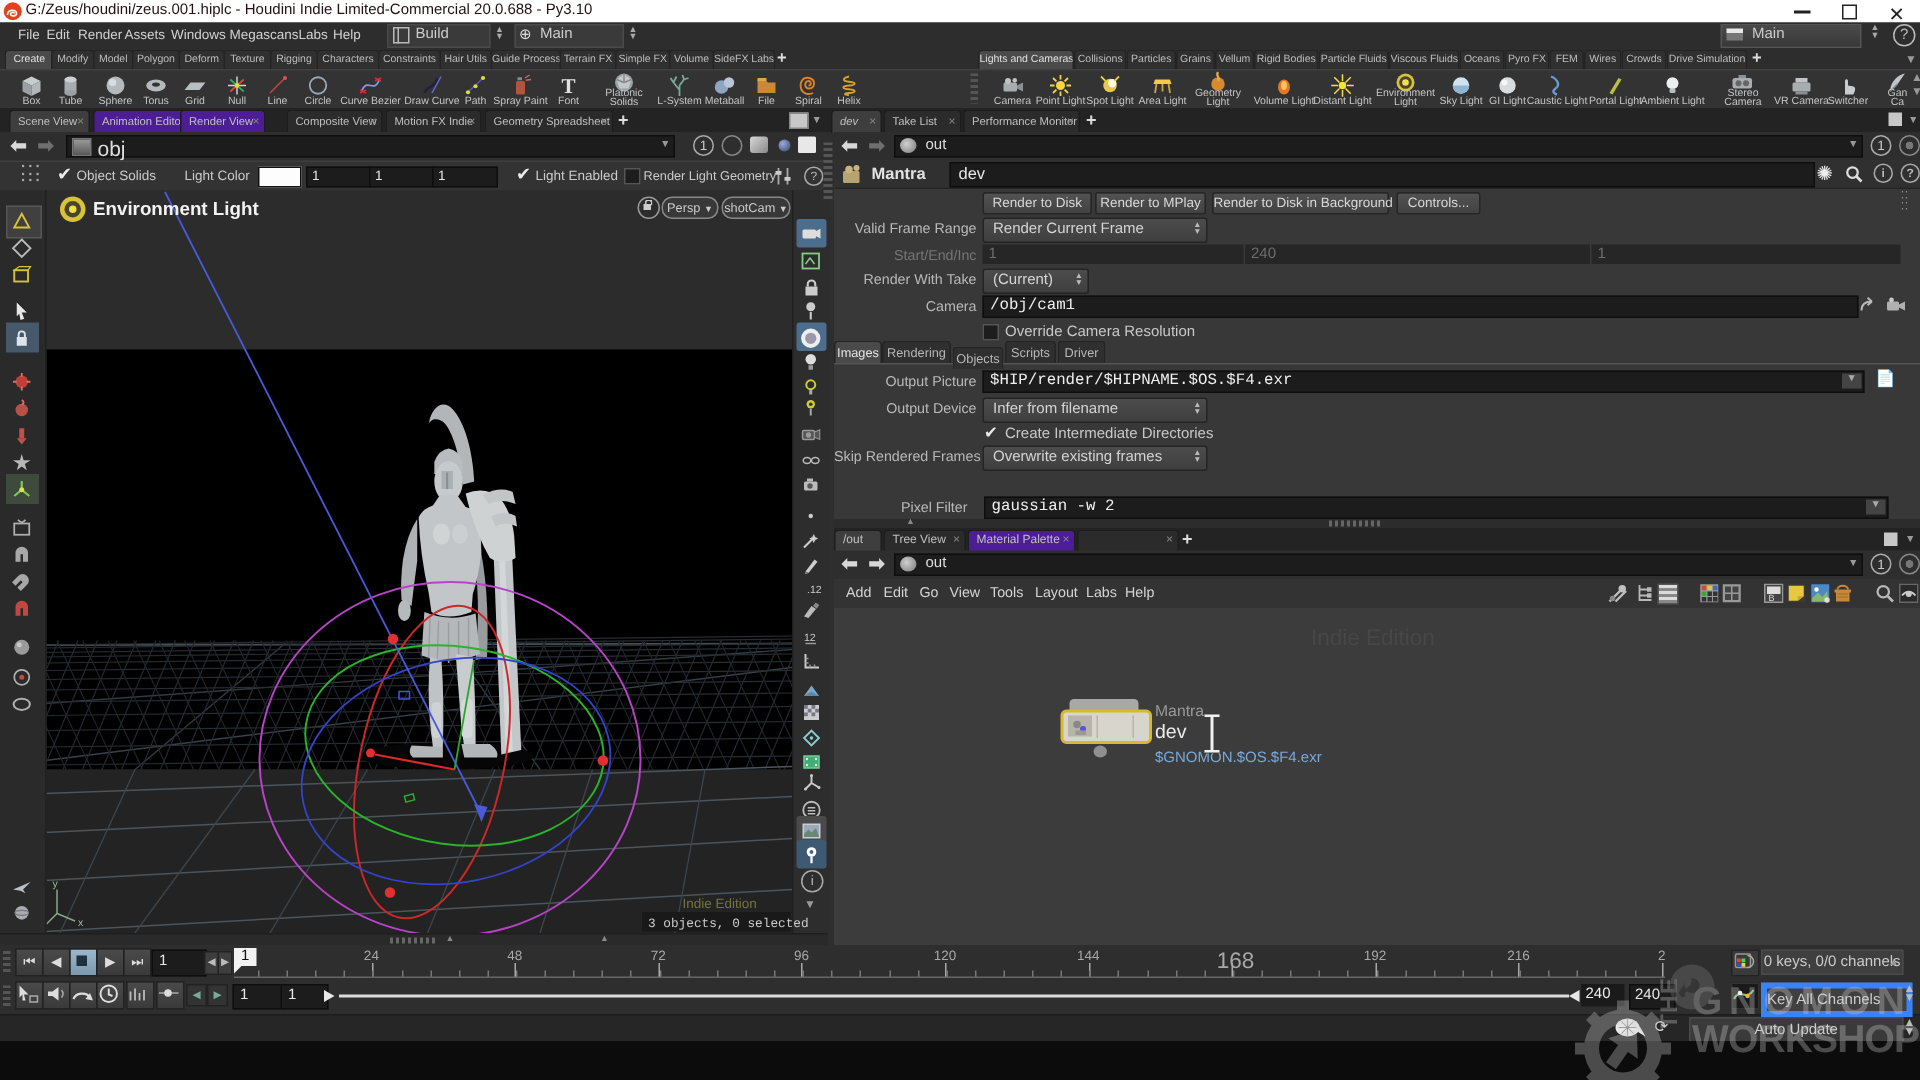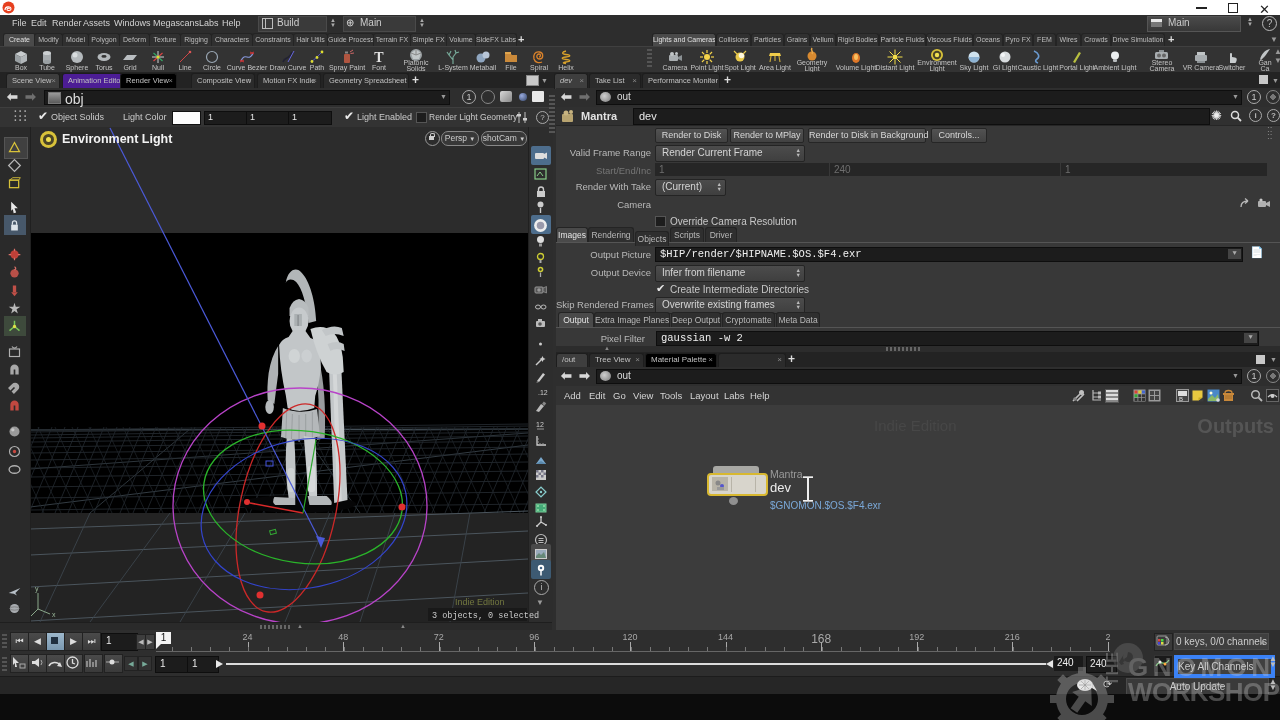--- a/index.html
+++ b/index.html
@@ -12,20 +12,21 @@
 .tabact{background:#4a4a4a;color:#e0e0e0;}
 .lbl{color:#b9b9b9;font-size:9.5px;text-align:right;position:absolute;white-space:nowrap;}
 </style></head>
 <body>
 
 <div class="abs" style="left:0;top:0;width:1280px;height:15px;background:#ffffff;">
   <svg class="abs" style="left:2px;top:1px" width="13" height="13" viewBox="0 0 13 13">
       <circle cx="6.5" cy="6.5" r="6" fill="#e63f1e"></circle>
       <path d="M3 9 C3 5,9 5,9 8 C9 10,5 10,5 8.4 C5 7,7.6 7,7.4 8" stroke="#fff" stroke-width="1.1" fill="none"></path>
     </svg>
+  <div class="abs" style="left:17px;top:1px;font-size:10px;color:#241111;">G:/Zeus/houdini/zeus.001.hiplc - Houdini Indie Limited-Commercial 20.0.688 - Py3.10</div>
   <div class="abs" style="left:1196px;top:7px;width:11px;height:1.5px;background:#222;"></div>
   <div class="abs" style="left:1228px;top:3px;width:8px;height:8px;border:1.5px solid #222;"></div>
   <div class="abs" style="left:1259px;top:2px;font-size:13px;color:#222;">✕</div>
 </div>
 
 <div class="abs" style="left:0;top:15px;width:1280px;height:17px;background:#2d2d2d;border-bottom:1px solid #262626;">
   <div class="abs txt" style="left:12px;top:3px;font-size:9px;color:#d2d2d2;">File</div>
   <div class="abs txt" style="left:31px;top:3px;font-size:9px;color:#d2d2d2;">Edit</div>
   <div class="abs txt" style="left:52px;top:3px;font-size:9px;color:#d2d2d2;">Render</div>
   <div class="abs txt" style="left:83px;top:3px;font-size:9px;color:#d2d2d2;">Assets</div>
@@ -376,21 +377,21 @@
 
 <div class="abs" id="panetabs" style="left:0;top:72px;width:1280px;height:16px;background:#232323;font-size:7.5px;">
     <div style="position:absolute;left:6px;top:1px;height:15px;width:52px;background:#3e3e3e;border:1px solid #1d1d1d;border-bottom:none;border-radius:3px 3px 0 0;color:#c0c0c0;">
       <span style="position:absolute;left:5px;top:2px;">Scene View</span>
       <span style="position:absolute;right:3px;top:2px;color:#888;font-size:8px;">×</span>
     </div>
     <div style="position:absolute;left:62px;top:1px;height:15px;width:66px;background:#4c1d95;border:1px solid #1d1d1d;border-bottom:none;border-radius:3px 3px 0 0;color:#c0c0c0;">
       <span style="position:absolute;left:5px;top:2px;">Animation Editor</span>
       <span style="position:absolute;right:3px;top:2px;color:#888;font-size:8px;">×</span>
     </div>
-    <div style="position:absolute;left:120px;top:1px;height:15px;width:55px;background:#000000;border:1px solid #1d1d1d;border-bottom:none;border-radius:3px 3px 0 0;color:#c0c0c0;">
+    <div style="position:absolute;left:120px;top:1px;height:15px;width:55px;background:#4c1d95;border:1px solid #1d1d1d;border-bottom:none;border-radius:3px 3px 0 0;color:#c0c0c0;">
       <span style="position:absolute;left:5px;top:2px;">Render View</span>
       <span style="position:absolute;right:3px;top:2px;color:#888;font-size:8px;">×</span>
     </div>
     <div style="position:absolute;left:191px;top:1px;height:15px;width:62px;background:#2b2b2b;border:1px solid #1d1d1d;border-bottom:none;border-radius:3px 3px 0 0;color:#c0c0c0;">
       <span style="position:absolute;left:5px;top:2px;">Composite View</span>
       <span style="position:absolute;right:3px;top:2px;color:#888;font-size:8px;">×</span>
     </div>
     <div style="position:absolute;left:257px;top:1px;height:15px;width:62px;background:#2b2b2b;border:1px solid #1d1d1d;border-bottom:none;border-radius:3px 3px 0 0;color:#c0c0c0;">
       <span style="position:absolute;left:5px;top:2px;">Motion FX Indie</span>
       <span style="position:absolute;right:3px;top:2px;color:#888;font-size:8px;">×</span>
@@ -862,20 +863,21 @@
   <div class="btn abs" style="left:375px;top:40px;width:54px;height:13px;white-space:nowrap;font-size:9px;line-height:13px;">Controls...</div>
   <div class="lbl" style="left:0px;top:59px;width:95px;">Valid Frame Range</div>
   <div class="drop abs" style="left:99px;top:57px;width:142px;height:14px;font-size:10px;padding:1px 0 0 6px;">Render Current Frame<span style="position:absolute;right:3px;top:1.5px;color:#bbb;font-size:5.5px;line-height:5px;">▲<br>▼</span></div>
   <div class="lbl" style="left:0px;top:77px;width:95px;color:#757575;">Start/End/Inc</div>
   <div class="abs" style="left:99px;top:75px;width:170px;height:13px;background:#262626;color:#6e6e6e;font-size:10px;padding-left:4px;line-height:13px;">1</div>
   <div class="abs" style="left:274px;top:75px;width:226px;height:13px;background:#262626;color:#6e6e6e;font-size:10px;padding-left:4px;line-height:13px;">240</div>
   <div class="abs" style="left:505px;top:75px;width:202px;height:13px;background:#262626;color:#6e6e6e;font-size:10px;padding-left:4px;line-height:13px;">1</div>
   <div class="lbl" style="left:0px;top:93px;width:95px;">Render With Take</div>
   <div class="drop abs" style="left:99px;top:91px;width:63px;height:14px;font-size:10px;padding:1px 0 0 6px;">(Current)<span style="position:absolute;right:3px;top:1.5px;color:#bbb;font-size:5.5px;line-height:5px;">▲<br>▼</span></div>
   <div class="lbl" style="left:0px;top:111px;width:95px;">Camera</div>
+  <div class="field abs mono" style="left:99px;top:109px;width:578px;height:13px;font-size:10.5px;padding-left:4px;color:#f0f0f0;">/obj/cam1</div>
   <svg class="abs" style="left:683px;top:109px" width="13" height="13" viewBox="0 0 13 13">
       <path d="M2 10 Q2 4 9 4 M9 4 L6 1.5 M9 4 L6 6.5" stroke="#b8b8b8" fill="none" stroke-width="1.3"></path>
     </svg>
   <svg class="abs" style="left:701px;top:109px" width="14" height="13" viewBox="0 0 14 13">
       <rect x="1" y="4" width="8" height="6" rx="1" fill="#b0b0b0"></rect>
       <polygon points="9,6 13,4 13,10 9,8" fill="#b0b0b0"></polygon>
       <circle cx="4" cy="3" r="1.6" fill="#c8c8c8"></circle>
     </svg>
   <div class="abs" style="left:99px;top:128px;width:9px;height:9px;background:#1d1d1d;border:1px solid #555;"></div>
   <div class="abs txt" style="left:114px;top:128px;font-size:10px;color:#c8c8c8;">Override Camera Resolution</div>
@@ -888,46 +890,39 @@
     </div>
   <div class="lbl" style="left:0px;top:161px;width:95px;">Output Picture</div>
   <div class="field abs mono" style="left:99px;top:159px;width:582px;height:13px;font-size:10.5px;padding-left:4px;color:#f0f0f0;">$HIP/render/$HIPNAME.$OS.$F4.exr<span style="position:absolute;right:1px;top:1px;width:13px;height:10px;background:#444;color:#aaa;font-size:7px;text-align:center;">▼</span></div>
   <div class="abs" style="left:694px;top:158px;color:#bbb;font-size:11px;">📄</div>
   <div class="lbl" style="left:0px;top:179px;width:95px;">Output Device</div>
   <div class="drop abs" style="left:99px;top:177px;width:142px;height:14px;font-size:10px;padding:1px 0 0 6px;">Infer from filename<span style="position:absolute;right:3px;top:1.5px;color:#bbb;font-size:5.5px;line-height:5px;">▲<br>▼</span></div>
   <div class="abs" style="left:100px;top:194px;color:#e8e8e8;font-size:11px;">✔</div>
   <div class="abs txt" style="left:114px;top:196px;font-size:10px;color:#c8c8c8;">Create Intermediate Directories</div>
   <div class="lbl" style="left:0px;top:211px;width:95px;">Skip Rendered Frames</div>
   <div class="drop abs" style="left:99px;top:209px;width:142px;height:14px;font-size:10px;padding:1px 0 0 6px;">Overwrite existing frames<span style="position:absolute;right:3px;top:1.5px;color:#bbb;font-size:5.5px;line-height:5px;">▲<br>▼</span></div>
-  <div class="abs" id="ptabs2" style="left:0;top:224px;width:724px;height:15px;border-bottom:1px solid #555;">
-      <div style="position:absolute;left:2px;top:0;height:14px;width:34px;background:#4a4a4a;border:1px solid #242424;border-bottom:none;border-radius:3px 3px 0 0;color:#e4e4e4;font-size:8.5px;text-align:center;line-height:14px;white-space:nowrap;">Output</div>
-      <div style="position:absolute;left:38px;top:0;height:14px;width:74px;background:#2f2f2f;border:1px solid #242424;border-bottom:none;border-radius:3px 3px 0 0;color:#b8b8b8;font-size:8.5px;text-align:center;line-height:14px;white-space:nowrap;">Extra Image Planes</div>
-      <div style="position:absolute;left:115px;top:0;height:14px;width:48px;background:#2f2f2f;border:1px solid #242424;border-bottom:none;border-radius:3px 3px 0 0;color:#b8b8b8;font-size:8.5px;text-align:center;line-height:14px;white-space:nowrap;">Deep Output</div>
-      <div style="position:absolute;left:166px;top:0;height:14px;width:51px;background:#2f2f2f;border:1px solid #242424;border-bottom:none;border-radius:3px 3px 0 0;color:#b8b8b8;font-size:8.5px;text-align:center;line-height:14px;white-space:nowrap;">Cryptomatte</div>
-      <div style="position:absolute;left:220px;top:0;height:14px;width:42px;background:#2f2f2f;border:1px solid #242424;border-bottom:none;border-radius:3px 3px 0 0;color:#b8b8b8;font-size:8.5px;text-align:center;line-height:14px;white-space:nowrap;">Meta Data</div>
-    </div>
   <div class="lbl" style="left:0px;top:245px;width:89px;">Pixel Filter</div>
   <div class="field abs mono" style="left:100px;top:243px;width:597px;height:13px;font-size:10.5px;padding-left:4px;color:#f0f0f0;">gaussian -w 2<span style="position:absolute;right:1px;top:1px;width:13px;height:10px;background:#444;color:#aaa;font-size:7px;text-align:center;">▼</span></div>
   <div class="abs" style="left:0;top:258px;width:724px;height:6px;background:#2c2c2c;">
     <div class="abs" style="left:330px;top:1px;width:34px;height:4px;background:repeating-linear-gradient(90deg,#666 0 2px,#2c2c2c 2px 4px);"></div>
     <div class="abs" style="left:48px;top:-1px;color:#888;font-size:6px;">▲</div>
   </div>
   <div class="abs" style="left:711px;top:38px;width:10px;height:16px;color:#999;font-size:8px;letter-spacing:0;line-height:3.5px;">··<br>··<br>··<br>··</div>
 </div>
 
 <div class="abs" id="netpane" style="left:556px;top:352px;width:724px;height:278px;background:#2e2e2e;">
   <div class="abs" id="nettabs" style="left:0;top:0;width:724px;height:15px;background:#232323;font-size:8px;">
       <div style="position:absolute;left:0px;top:1px;height:14px;width:30px;background:#3e3e3e;border:1px solid #1d1d1d;border-bottom:none;border-radius:3px 3px 0 0;color:#c0c0c0;">
         <span style="position:absolute;left:5px;top:1px;">/out</span>
       </div>
       <div style="position:absolute;left:33px;top:1px;height:14px;width:53px;background:#2b2b2b;border:1px solid #1d1d1d;border-bottom:none;border-radius:3px 3px 0 0;color:#c0c0c0;">
         <span style="position:absolute;left:5px;top:1px;">Tree View</span>
         <span style="position:absolute;right:3px;top:1px;color:#888;font-size:8px;">×</span>
       </div>
-      <div style="position:absolute;left:89px;top:1px;height:14px;width:70px;background:#000000;border:1px solid #1d1d1d;border-bottom:none;border-radius:3px 3px 0 0;color:#c0c0c0;">
+      <div style="position:absolute;left:89px;top:1px;height:14px;width:70px;background:#4c1d95;border:1px solid #1d1d1d;border-bottom:none;border-radius:3px 3px 0 0;color:#c0c0c0;">
         <span style="position:absolute;left:5px;top:1px;">Material Palette</span>
         <span style="position:absolute;right:3px;top:1px;color:#888;font-size:8px;">×</span>
       </div>
       <div style="position:absolute;left:162px;top:1px;height:14px;width:66px;background:#2b2b2b;border:1px solid #1d1d1d;border-bottom:none;border-radius:3px 3px 0 0;color:#c0c0c0;">
         <span style="position:absolute;left:5px;top:16px;">Asset Browser</span>
         <span style="position:absolute;right:3px;top:1px;color:#888;font-size:8px;">×</span>
       </div>
       <div class="abs" style="left:232px;top:0px;color:#ddd;font-size:12px;font-weight:bold;">+</div>
       <div class="abs" style="left:700px;top:3px;width:9px;height:9px;background:#c8c8c8;"></div>
       <div class="abs" style="left:714px;top:4px;color:#999;font-size:7px;">▼</div>
@@ -1008,21 +1003,20 @@
         <line x1="8.5" y1="8.5" x2="12" y2="12" stroke="#b8b8b8" stroke-width="1.8"></line>
       </svg>
     <svg class="abs" style="left:710px;top:3px" width="13" height="13" viewBox="0 0 13 13">
         <rect x="0.5" y="0.5" width="12" height="12" fill="#2a2a2a" stroke="#666"></rect>
         <path d="M2 8 Q6.5 3 11 8" stroke="#ccc" fill="none" stroke-width="1.2"></path>
         <circle cx="6.5" cy="7" r="2" fill="#ccc"></circle>
       </svg>
   </div>
   <div class="abs" style="left:0;top:53px;width:724px;height:225px;background:#3c3c3c;">
     <div class="abs" style="left:318px;top:12px;color:#474747;font-size:15px;">Indie Edition</div>
-    <div class="abs" style="left:0px;top:10px;width:718px;text-align:right;color:#555555;font-size:20px;font-weight:bold;font-family:'Liberation Sans';">Outputs</div>
     <div class="abs" style="left:157px;top:61px;width:46px;height:9px;background:#a8a8a4;border-radius:3px 3px 0 0;"></div>
     <div class="abs" style="left:151px;top:68px;width:57px;height:19px;background:#d8d5cc;border:2px solid #d8b830;border-radius:4px;">
       <span style="position:absolute;left:3px;top:2px;width:16px;height:14px;background:#b8b4a8;"></span>
       <svg style="position:absolute;left:4px;top:3px" width="15" height="15" viewBox="0 0 15 15">
           <circle cx="5" cy="5" r="2.5" fill="#888"></circle>
           <circle cx="9" cy="8" r="2" fill="#55c"></circle>
           <rect x="4" y="9" width="7" height="3" fill="#999"></rect>
         </svg>
       <span style="position:absolute;left:22px;top:2px;width:1px;height:15px;background:#b8b4a8;"></span>
       <span style="position:absolute;left:46px;top:2px;width:1px;height:15px;background:#b8b4a8;"></span>
@@ -1067,21 +1061,21 @@
       <div style="position:absolute;left:333.201px;top:2px;width:20px;text-align:center;color:#a8a8a8;font-size:9px;">48</div>
       <div style="position:absolute;left:343.201px;top:12px;width:1px;height:10px;background:#aaa;"></div>
       <div style="position:absolute;left:428.793px;top:2px;width:20px;text-align:center;color:#a8a8a8;font-size:9px;">72</div>
       <div style="position:absolute;left:438.793px;top:12px;width:1px;height:10px;background:#aaa;"></div>
       <div style="position:absolute;left:524.385px;top:2px;width:20px;text-align:center;color:#a8a8a8;font-size:9px;">96</div>
       <div style="position:absolute;left:534.385px;top:12px;width:1px;height:10px;background:#aaa;"></div>
       <div style="position:absolute;left:619.9770000000001px;top:2px;width:20px;text-align:center;color:#a8a8a8;font-size:9px;">120</div>
       <div style="position:absolute;left:629.9770000000001px;top:12px;width:1px;height:10px;background:#aaa;"></div>
       <div style="position:absolute;left:715.569px;top:2px;width:20px;text-align:center;color:#a8a8a8;font-size:9px;">144</div>
       <div style="position:absolute;left:725.569px;top:12px;width:1px;height:10px;background:#aaa;"></div>
-      <div style="position:absolute;left:811.1610000000001px;top:2px;width:20px;text-align:right;color:#a8a8a8;font-size:12px;">168</div>
+      <div style="position:absolute;left:811.1610000000001px;top:2px;width:20px;text-align:right;color:#a8a8a8;font-size:15px;">168</div>
       <div style="position:absolute;left:821.1610000000001px;top:12px;width:1px;height:10px;background:#aaa;"></div>
       <div style="position:absolute;left:906.753px;top:2px;width:20px;text-align:center;color:#a8a8a8;font-size:9px;">192</div>
       <div style="position:absolute;left:916.753px;top:12px;width:1px;height:10px;background:#aaa;"></div>
       <div style="position:absolute;left:1002.345px;top:2px;width:20px;text-align:center;color:#a8a8a8;font-size:9px;">216</div>
       <div style="position:absolute;left:1012.345px;top:12px;width:1px;height:10px;background:#aaa;"></div>
       <div style="position:absolute;left:1097.937px;top:2px;width:20px;text-align:center;color:#a8a8a8;font-size:9px;">2</div>
       <div style="position:absolute;left:1107.937px;top:12px;width:1px;height:10px;background:#aaa;"></div>
       <div style="position:absolute;left:171.932px;top:17px;width:1px;height:5px;background:#777;"></div>
       <div style="position:absolute;left:191.0504px;top:17px;width:1px;height:5px;background:#777;"></div>
       <div style="position:absolute;left:210.1688px;top:17px;width:1px;height:5px;background:#777;"></div>

